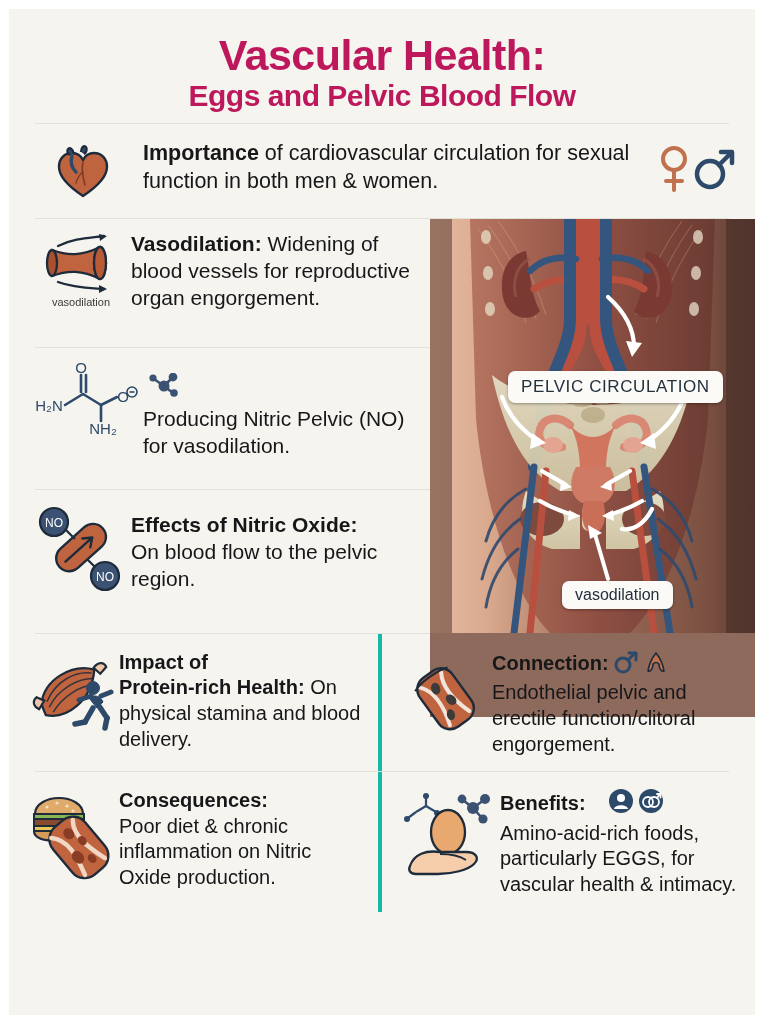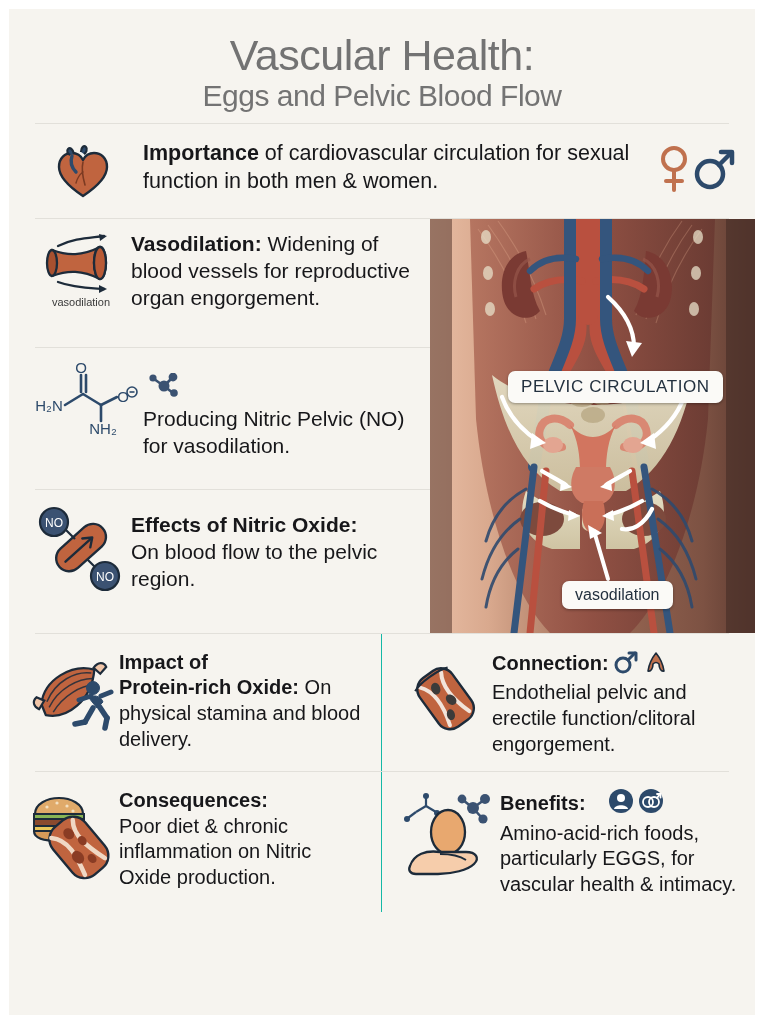--- a/index.html
+++ b/index.html
@@ -16,22 +16,22 @@
     background:#f6f4ef;
     overflow:hidden;
   }
 
   
   .title-block{
     padding:22px 26px 10px 26px;
     text-align:center;
   }
   .title-line{
-    color:#737373;
-    font-weight:normal;
+    color:#be185d;
+    font-weight:bold;
     letter-spacing:-0.5px;
     line-height:1.12;
   }
   .title-line.l1{font-size:43px;}
   .title-line.l2{font-size:30px;}
 
   
   .row{
     position:relative;
     display:flex;
@@ -73,21 +73,21 @@
   
   .mid{
     position:relative;
     height:414px;
   }
   .mid-left{
     position:absolute;left:0;top:0;width:430px;height:414px;
   }
   .anat{
     position:absolute;
-    left:421px;top:0;width:325px;height:414px;
+    left:421px;top:0;width:325px;height:498px;
     overflow:hidden;
     background:#8d6a5b;
   }
   .anat svg{display:block;}
   .anat-label{
     position:absolute;
     background:#fbfaf7;
     color:#23313f;
     border-radius:7px;
     box-shadow:0 1px 3px rgba(0,0,0,.35);
@@ -120,21 +120,21 @@
     padding:0;
   }
   .col{
     flex:1 1 50%;
     display:flex;
     align-items:flex-start;
     padding:14px 12px 14px 18px;
     box-sizing:border-box;
     position:relative;
   }
-  .col.left{border-right:1px solid #14b8a6;}
+  .col.left{border-right:4px solid #14b8a6;}
   .col .icon-cell{width:92px;}
   .col .txt-cell{font-size:20px;line-height:1.28;}
 
   .inline-ic{display:inline-block;vertical-align:-4px;margin-left:4px;}
 </style>
 </head>
 <body>
 
 <div class="poster">
 
@@ -420,21 +420,21 @@
             <path d="M74 44 L84 40" stroke-width="5" stroke-linecap="round"></path>
             <path d="M66 56 L58 70" stroke-width="5.5" stroke-linecap="round"></path>
             <path d="M58 70 L48 72" stroke-width="5.5" stroke-linecap="round"></path>
             <path d="M72 54 L80 66" stroke-width="5.5" stroke-linecap="round"></path>
             <path d="M80 66 L78 76" stroke-width="5.5" stroke-linecap="round"></path>
           </g>
         </svg>
       </div>
       <div class="txt-cell">
         <b>Impact of</b><br>
-        <b>Protein-rich Oxide:</b><span> On physical stamina and blood delivery.</span>
+        <b>Protein-rich Health:</b><span> On physical stamina and blood delivery.</span>
       </div>
     </div>
 
     <div class="col">
       <div class="icon-cell">
         <svg width="84" height="88" viewBox="0 0 84 88">
           <g transform="rotate(-36 42 44)">
             <rect x="20" y="16" width="40" height="60" rx="14" fill="#c0643f" stroke="#1d2b3a" stroke-width="2.4"></rect>
             <path d="M26 22 C36 34 34 52 28 70" fill="none" stroke="#f2e4da" stroke-width="4" stroke-linecap="round"></path>
             <path d="M52 22 C44 34 46 52 52 70" fill="none" stroke="#f2e4da" stroke-width="4" stroke-linecap="round"></path>

